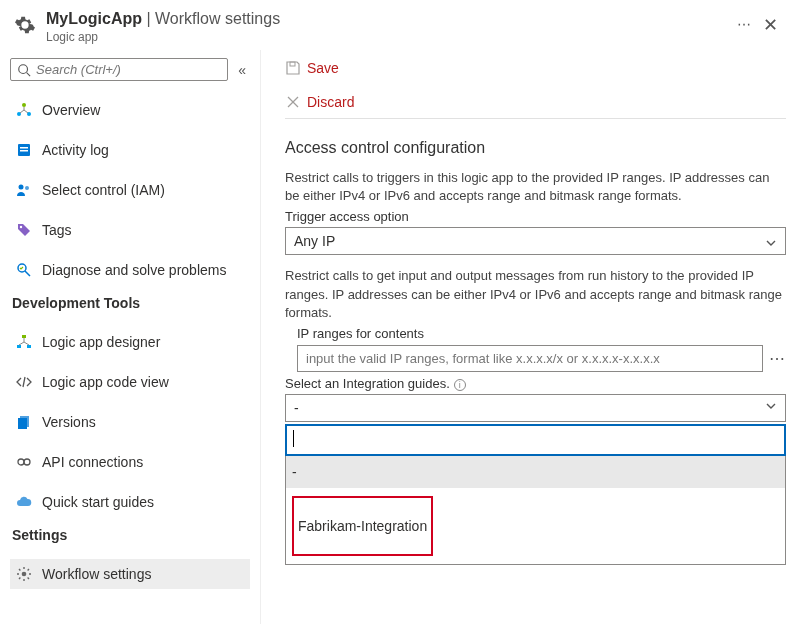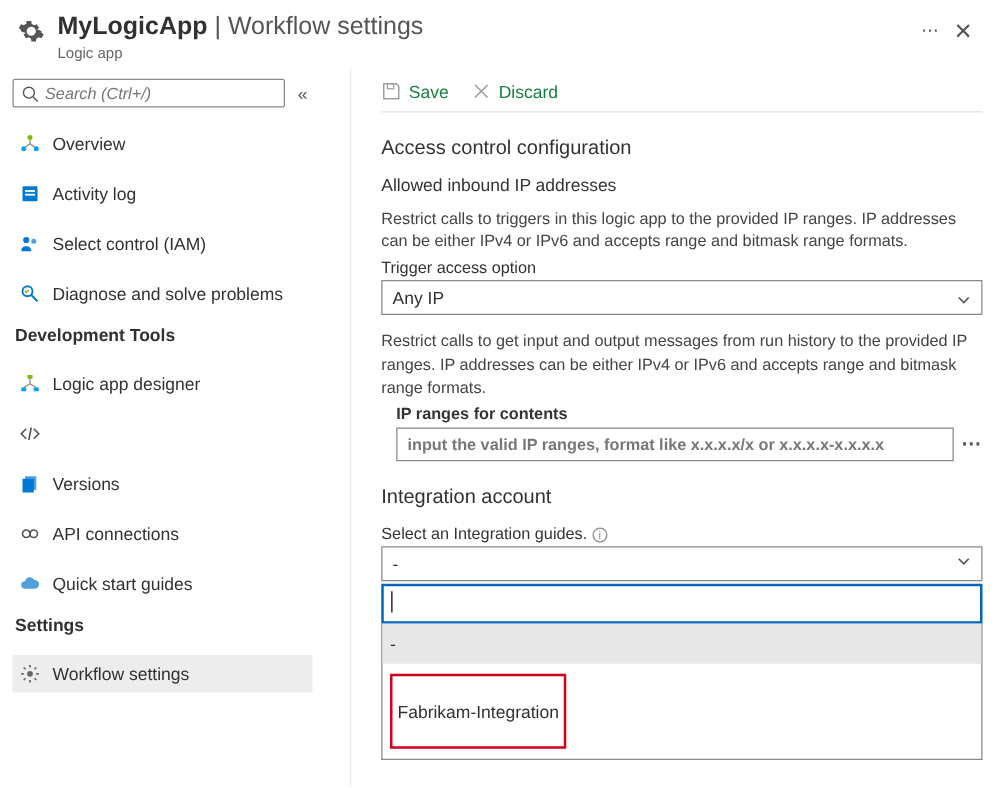--- a/index.html
+++ b/index.html
@@ -1,47 +1,47 @@
 <!DOCTYPE html>
 <html><head>
 <meta charset="utf-8">
 <style>
 * { box-sizing: border-box; margin: 0; padding: 0; }
 body { font-family: "Segoe UI", Arial, sans-serif; font-size: 13px; color: #323130; background: #fff; width: 800px; height: 630px; overflow: hidden; }
 .header { display: flex; align-items: flex-start; padding: 10px 16px 6px 14px; border-bottom: none; }
 .gear-big { width: 22px; height: 22px; margin-right: 10px; margin-top: 4px; }
 .title-block { flex: 1; }
-.title-line { font-size: 20px; font-weight: 600; }
+.title-line { font-size: 16px; font-weight: 600; }
 .title-line .thin { font-weight: 400; color: #555; }
 .subhead { font-size: 12px; color: #666; margin-top: 2px; }
 .more-dots { color: #555; padding: 6px; font-size: 14px; }
 .close-x { font-size: 18px; color: #555; padding: 4px 6px; margin-left: auto; }
-.body { display: flex; height: 574px; gap: 20px; }
+.body { display: flex; height: 574px; }
 .sidebar { width: 260px; padding: 8px 10px 0 10px; overflow: hidden; }
 .search-row { display: flex; align-items: center; gap: 6px; margin-bottom: 14px; }
 .search-box { display: flex; align-items: center; border: 1px solid #8a8886; border-radius: 2px; padding: 3px 6px; flex: 1; }
 .search-box input { border: none; outline: none; font-size: 13px; flex: 1; font-style: italic; color: #555; }
 .search-icon { width: 14px; height: 14px; margin-right: 5px; }
 .collapse-chev { font-size: 14px; color: #555; padding: 0 4px; }
 .menu-group { font-size: 14px; color: #323130; font-weight: 600; padding: 10px 2px 6px 2px; border-top: 0; }
 .menu-item { display: flex; align-items: center; gap: 10px; padding: 7px 6px; font-size: 14px; cursor: pointer; border-radius: 0; margin-top: 10px; }
 .menu-item.selected { background: #ededed; }
 .micon { width: 16px; height: 16px; display: inline-block; flex-shrink: 0; }
 .main { flex: 1; padding: 0 14px 0 24px; border-left: 1px solid #eee; overflow: hidden; position: relative; }
-.toolbar { display: flex; align-items: flex-start; gap: 18px; padding: 10px 0 8px 0; border-bottom: 1px solid #e1e1e1; color: #15803d; }
+.toolbar { display: flex; align-items: flex-start; gap: 18px; padding: 10px 0 8px 0; border-bottom: 1px solid #e1e1e1; color: #b91c1c; flex-direction: column; }
 .toolbar .tb { display: flex; align-items: center; gap: 6px; font-size: 14px; }
 .content { padding-top: 20px; }
 .sect-title { font-size: 16px; color: #333; margin-bottom: 12px; }
 .subsect { font-size: 14px; color: #333; margin-bottom: 10px; }
 .para { font-size: 13px; color: #444; line-height: 1.4; margin-bottom: 4px; }
 .lbl { font-size: 13px; color: #333; margin-bottom: 3px; margin-top: 4px; }
-.lbl.bold { font-weight: 700; padding-left: 12px; }
+.lbl.bold { font-weight: 400; padding-left: 12px; }
 .select { border: 1px solid #8a8886; padding: 5px 8px; font-size: 14px; display: flex; justify-content: space-between; align-items: flex-end; background: #fff; }
 .chev { width: 12px; height: 12px; }
-.ip-row { display: flex; align-items: center; gap: 6px; margin-top: 4px; padding-left: 12px; font-weight: bold; }
+.ip-row { display: flex; align-items: center; gap: 6px; margin-top: 4px; padding-left: 12px; }
 .ip-input { border: 1px solid #8a8886; padding: 5px 8px; font-size: 13px; color: #777; flex: 1; background: #fff; }
 .ellipsis { font-size: 16px; color: #555; letter-spacing: 1px; }
 .int-title { font-size: 16px; margin-top: 20px; margin-bottom: 12px; }
 .info-i { display: inline-block; width: 12px; height: 12px; border: 1px solid #888; border-radius: 50%; font-size: 9px; text-align: center; line-height: 11px; color: #888; margin-left: 4px; vertical-align: middle; }
 .select-int { border: 1px solid #8a8886; padding: 5px 8px; font-size: 14px; display: flex; justify-content: space-between; background: #fff; margin-bottom: 2px; }
 .combo-edit { border: 2px solid #0067b8; padding: 4px 6px; font-size: 14px; background: #fff; }
 .combo-edit .cursor { border-left: 1px solid #000; height: 17px; display: inline-block; }
 .dropdown { border: 1px solid #8a8886; border-top: none; background: #fff; margin-top: 0; }
 .dd-item { padding: 8px 6px; font-size: 14px; }
 .dd-item.hover { background: #e8e8e8; }
@@ -110,20 +110,29 @@
             <circle cx="5" cy="5" r="2.5" fill="#0078d4"></circle>
             <circle cx="11" cy="6" r="2" fill="#50a0e0"></circle>
             <path d="M1 14c0-3 2-4 4-4s4 1 4 4" fill="#0078d4"></path>
           </svg>
         </span>
         <span>Select control (IAM)</span>
       </div>
     <div class="menu-item">
         <span class="micon">
           <svg viewBox="0 0 16 16">
+            <path d="M2 2h5l7 7-5 5-7-7z" fill="#8661c5"></path>
+            <circle cx="5" cy="5" r="1.2" fill="#fff"></circle>
+          </svg>
+        </span>
+        <span>Tags</span>
+      </div>
+    <div class="menu-item">
+        <span class="micon">
+          <svg viewBox="0 0 16 16">
             <circle cx="6" cy="6" r="4" fill="none" stroke="#0078d4" stroke-width="1.5"></circle>
             <line x1="9" y1="9" x2="14" y2="14" stroke="#0078d4" stroke-width="1.5"></line>
             <path d="M4 6l1 1 2-2" stroke="#7cbb00" fill="none" stroke-width="1.2"></path>
           </svg>
         </span>
         <span>Diagnose and solve problems</span>
       </div>
 
     <div class="menu-group">Development Tools</div>
     <div class="menu-item">
@@ -136,20 +145,21 @@
           </svg>
         </span>
         <span>Logic app designer</span>
       </div>
     <div class="menu-item">
         <span class="micon">
           <svg viewBox="0 0 16 16">
             <path d="M5 4L1 8l4 4M11 4l4 4-4 4M9 3l-2 10" stroke="#555" fill="none" stroke-width="1.3"></path>
           </svg>
         </span>
+        <span>Logic app code view</span>
       </div>
     <div class="menu-item">
         <span class="micon">
           <svg viewBox="0 0 16 16">
             <rect x="4" y="2" width="9" height="11" fill="#50a0e0"></rect>
             <rect x="2" y="4" width="9" height="11" fill="#0078d4"></rect>
           </svg>
         </span>
         <span>Versions</span>
       </div>
@@ -196,39 +206,37 @@
           <svg width="16" height="16" viewBox="0 0 16 16">
             <line x1="3" y1="3" x2="13" y2="13" stroke="#a19f9d" stroke-width="1.3"></line>
             <line x1="13" y1="3" x2="3" y2="13" stroke="#a19f9d" stroke-width="1.3"></line>
           </svg>
           <span>Discard</span>
         </div>
     </div>
 
     <div class="content">
       <div class="sect-title">Access control configuration</div>
-      <div class="subsect">Allowed inbound IP addresses</div>
       <div class="para">Restrict calls to triggers in this logic app to the provided IP ranges. IP addresses can be either IPv4 or IPv6 and accepts range and bitmask range formats.</div>
       <div class="lbl">Trigger access option</div>
       <div class="select">
         <span>Any IP</span>
         <span class="chev">
             <svg viewBox="0 0 12 12">
               <path d="M2 4l4 4 4-4" fill="none" stroke="#555" stroke-width="1.4"></path>
             </svg>
           </span>
       </div>
       <div class="para" style="margin-top:12px">Restrict calls to get input and output messages from run history to the provided IP ranges. IP addresses can be either IPv4 or IPv6 and accepts range and bitmask range formats.</div>
       <div class="lbl bold">IP ranges for contents</div>
       <div class="ip-row">
         <div class="ip-input"><span>input the valid IP ranges, format like x.x.x.x/x or x.x.x.x-x.x.x.x</span></div>
         <span class="ellipsis">⋯</span>
       </div>
 
-      <div class="int-title">Integration account</div>
       <div class="lbl"><span>Select an Integration guides.</span><span class="info-i">i</span></div>
       <div class="select-int">
         <span>-</span>
         <span class="chev">
             <svg viewBox="0 0 12 12">
               <path d="M2 4l4 4 4-4" fill="none" stroke="#555" stroke-width="1.4"></path>
             </svg>
           </span>
       </div>
       <div class="combo-edit"><span class="cursor"></span></div>

